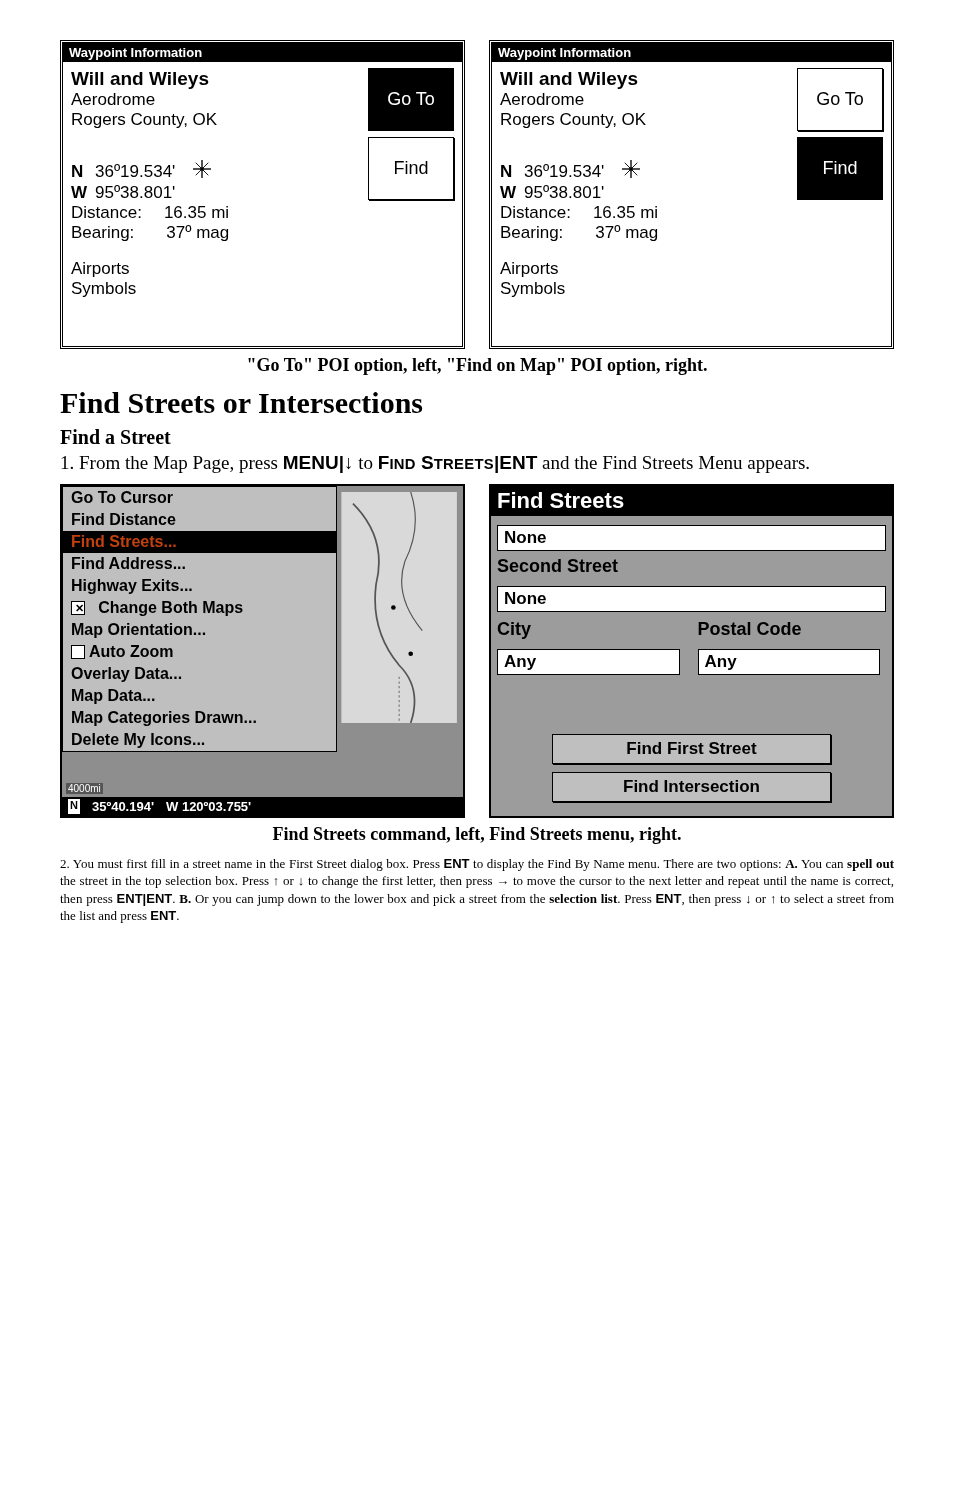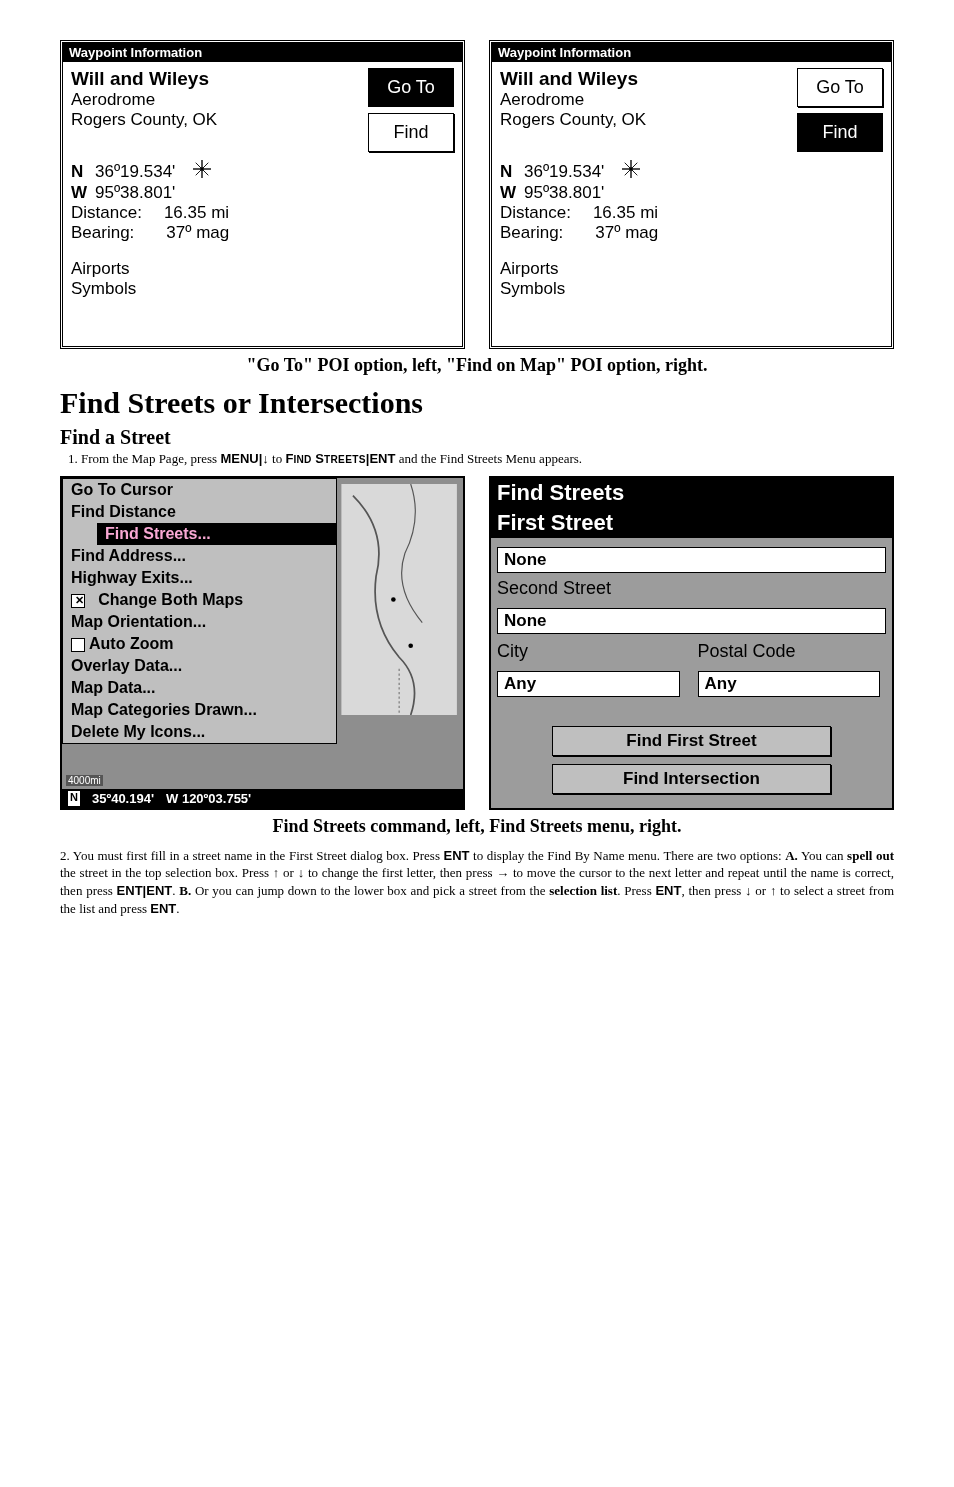--- a/index.html
+++ b/index.html
@@ -44,21 +44,21 @@
   }
   .panel-right {
     display: flex;
     flex-direction: column;
     gap: 6px;
   }
   .btn {
     font-family: Arial, Helvetica, sans-serif;
     font-size: 18px;
     text-align: center;
-    padding: 8px 10px;
+    padding: 20px 10px;
     border: 1px solid #000;
     min-width: 64px;
   }
   .btn.normal {
     background: #fff;
     color: #000;
     box-shadow: 1px 1px 0 #000;
   }
   .btn.inverse {
     background: #000;
@@ -97,22 +97,22 @@
     margin: 4px 0 6px 0;
   }
   h3.sub {
     font-family: Georgia, serif;
     font-size: 20px;
     font-weight: bold;
     margin: 0 0 2px 0;
   }
   p.body {
     font-family: Georgia, serif;
-    font-size: 13px;
-    margin: 0 0 8px 8px;
+    font-size: 19px;
+    margin: 0 0 8px 0;
     line-height: 1.3;
   }
   .menu-key {
     font-family: Arial, Helvetica, sans-serif;
     font-weight: bold;
   }
   .smallcaps {
     font-family: Arial, Helvetica, sans-serif;
     font-weight: bold;
   }
@@ -150,22 +150,21 @@
     font-size:16px;
     font-weight:bold;
     color:#000;
   }
   .menu-list .item {
     padding:2px 8px;
     white-space:nowrap;
   }
   .menu-list .item.selected {
     background:#000;
-    color:#f9a8d4;
-    margin-left:34px;
+    color:#c2410c;
   }
   .menu-list .chk::before {
     content:"";
     display:inline-block;
     width:12px; height:12px;
     border:1px solid #000;
     margin-right:4px;
     vertical-align:middle;
     background:#fff;
   }
@@ -217,21 +216,21 @@
   }
   .fs-title {
     background:#000;
     color:#fff;
     font-weight:bold;
     font-size:22px;
     padding:2px 6px;
   }
   .fs-sub {
     color:#000;
-    font-weight:normal;
+    font-weight:bold;
     font-size:18px;
     padding:2px 6px 0 6px;
   }
   .fs-input {
     margin:9px 6px 3px 6px;
     background:#fff;
     border:1px solid #000;
     padding:2px 6px;
     font-size:17px;
     font-weight:bold;
@@ -404,21 +403,20 @@
     <div class="scale-label">4000mi</div>
     <div class="statusbar">
       <span style="background:#fff;color:#000;padding:0 2px;font-size:11px">N</span>
       <span>35º40.194'</span>
       <span>W 120º03.755'</span>
     </div>
   </div>
 
   <div class="fs-panel">
     <div class="fs-title">Find Streets</div>
-    <div class="fs-title" style="background:#000">First Street</div>
     <div class="fs-input">None</div>
     <div class="fs-sub">Second Street</div>
     <div class="fs-input">None</div>
     <div class="fs-row">
       <div class="fs-col">
         <div class="fs-sub" style="padding-left:0">City</div>
         <div class="fs-input" style="margin-left:0">Any</div>
       </div>
       <div class="fs-col">
         <div class="fs-sub" style="padding-left:0">Postal Code</div>

